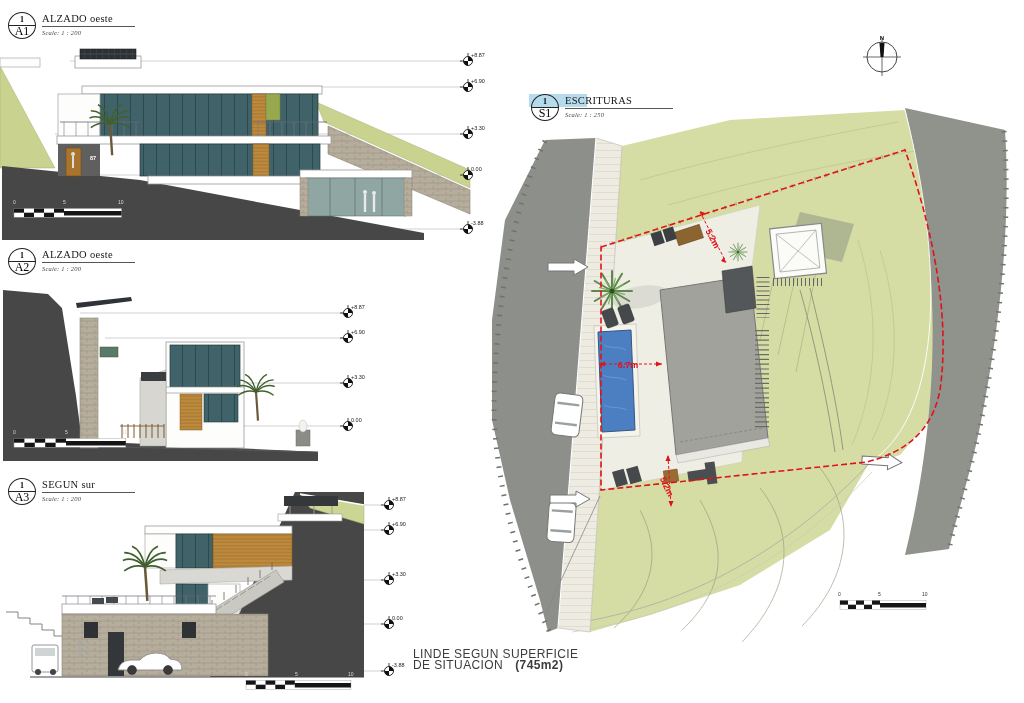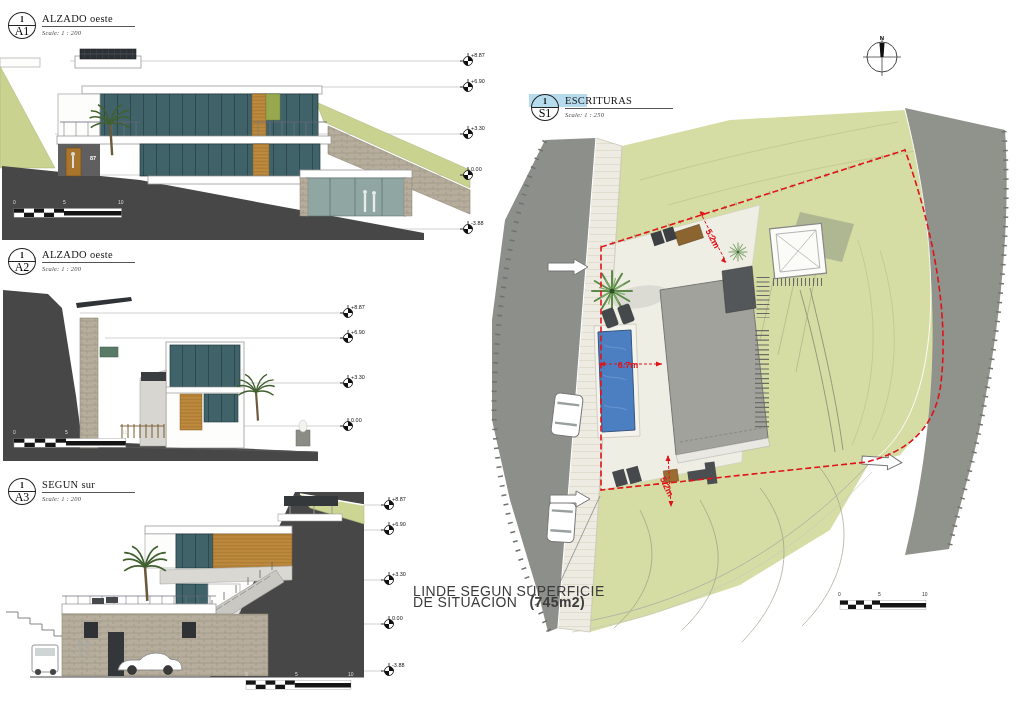--- a/index.html
+++ b/index.html
@@ -12,21 +12,21 @@
     display:flex;flex-direction:column;align-items:center;justify-content:center;
     font-family:"Liberation Serif",serif;flex:none}
   .tb-circle.clear{background:transparent}
   .tb-num{font-size:8px;font-weight:bold;line-height:10px}
   .tb-div{width:100%;height:0;border-top:1px solid #222}
   .tb-code{font-size:12px;line-height:11px}
   .tb-title{font-family:"Liberation Serif",serif;font-weight:normal;font-size:10.5px;color:#161616;letter-spacing:.3px;line-height:12px;padding-top:1px}
   .tb-rule{height:1px;background:#555;margin-top:1px}
   .tb-scale{font-family:"Liberation Serif",serif;font-style:italic;font-size:6.5px;color:#4a4a4a;margin-top:2px;letter-spacing:.2px}
   .hl{position:absolute;background:#b5dbed;z-index:2}
-  .linde{position:absolute;left:413px;top:586px;font-size:14px;line-height:10.5px;color:#3c3c3c;letter-spacing:.4px;z-index:3}
+  .linde{position:absolute;left:413px;top:649px;font-size:12px;line-height:10.5px;color:#3c3c3c;letter-spacing:.4px;z-index:3}
   .linde b{margin-left:12px}
 </style>
 </head>
 <body>
 
 <div id="sheet">
 
 <svg id="art" width="1024" height="703" viewBox="0 0 1024 703">
 <defs>
   <pattern id="glass" width="13" height="60" patternUnits="userSpaceOnUse">

